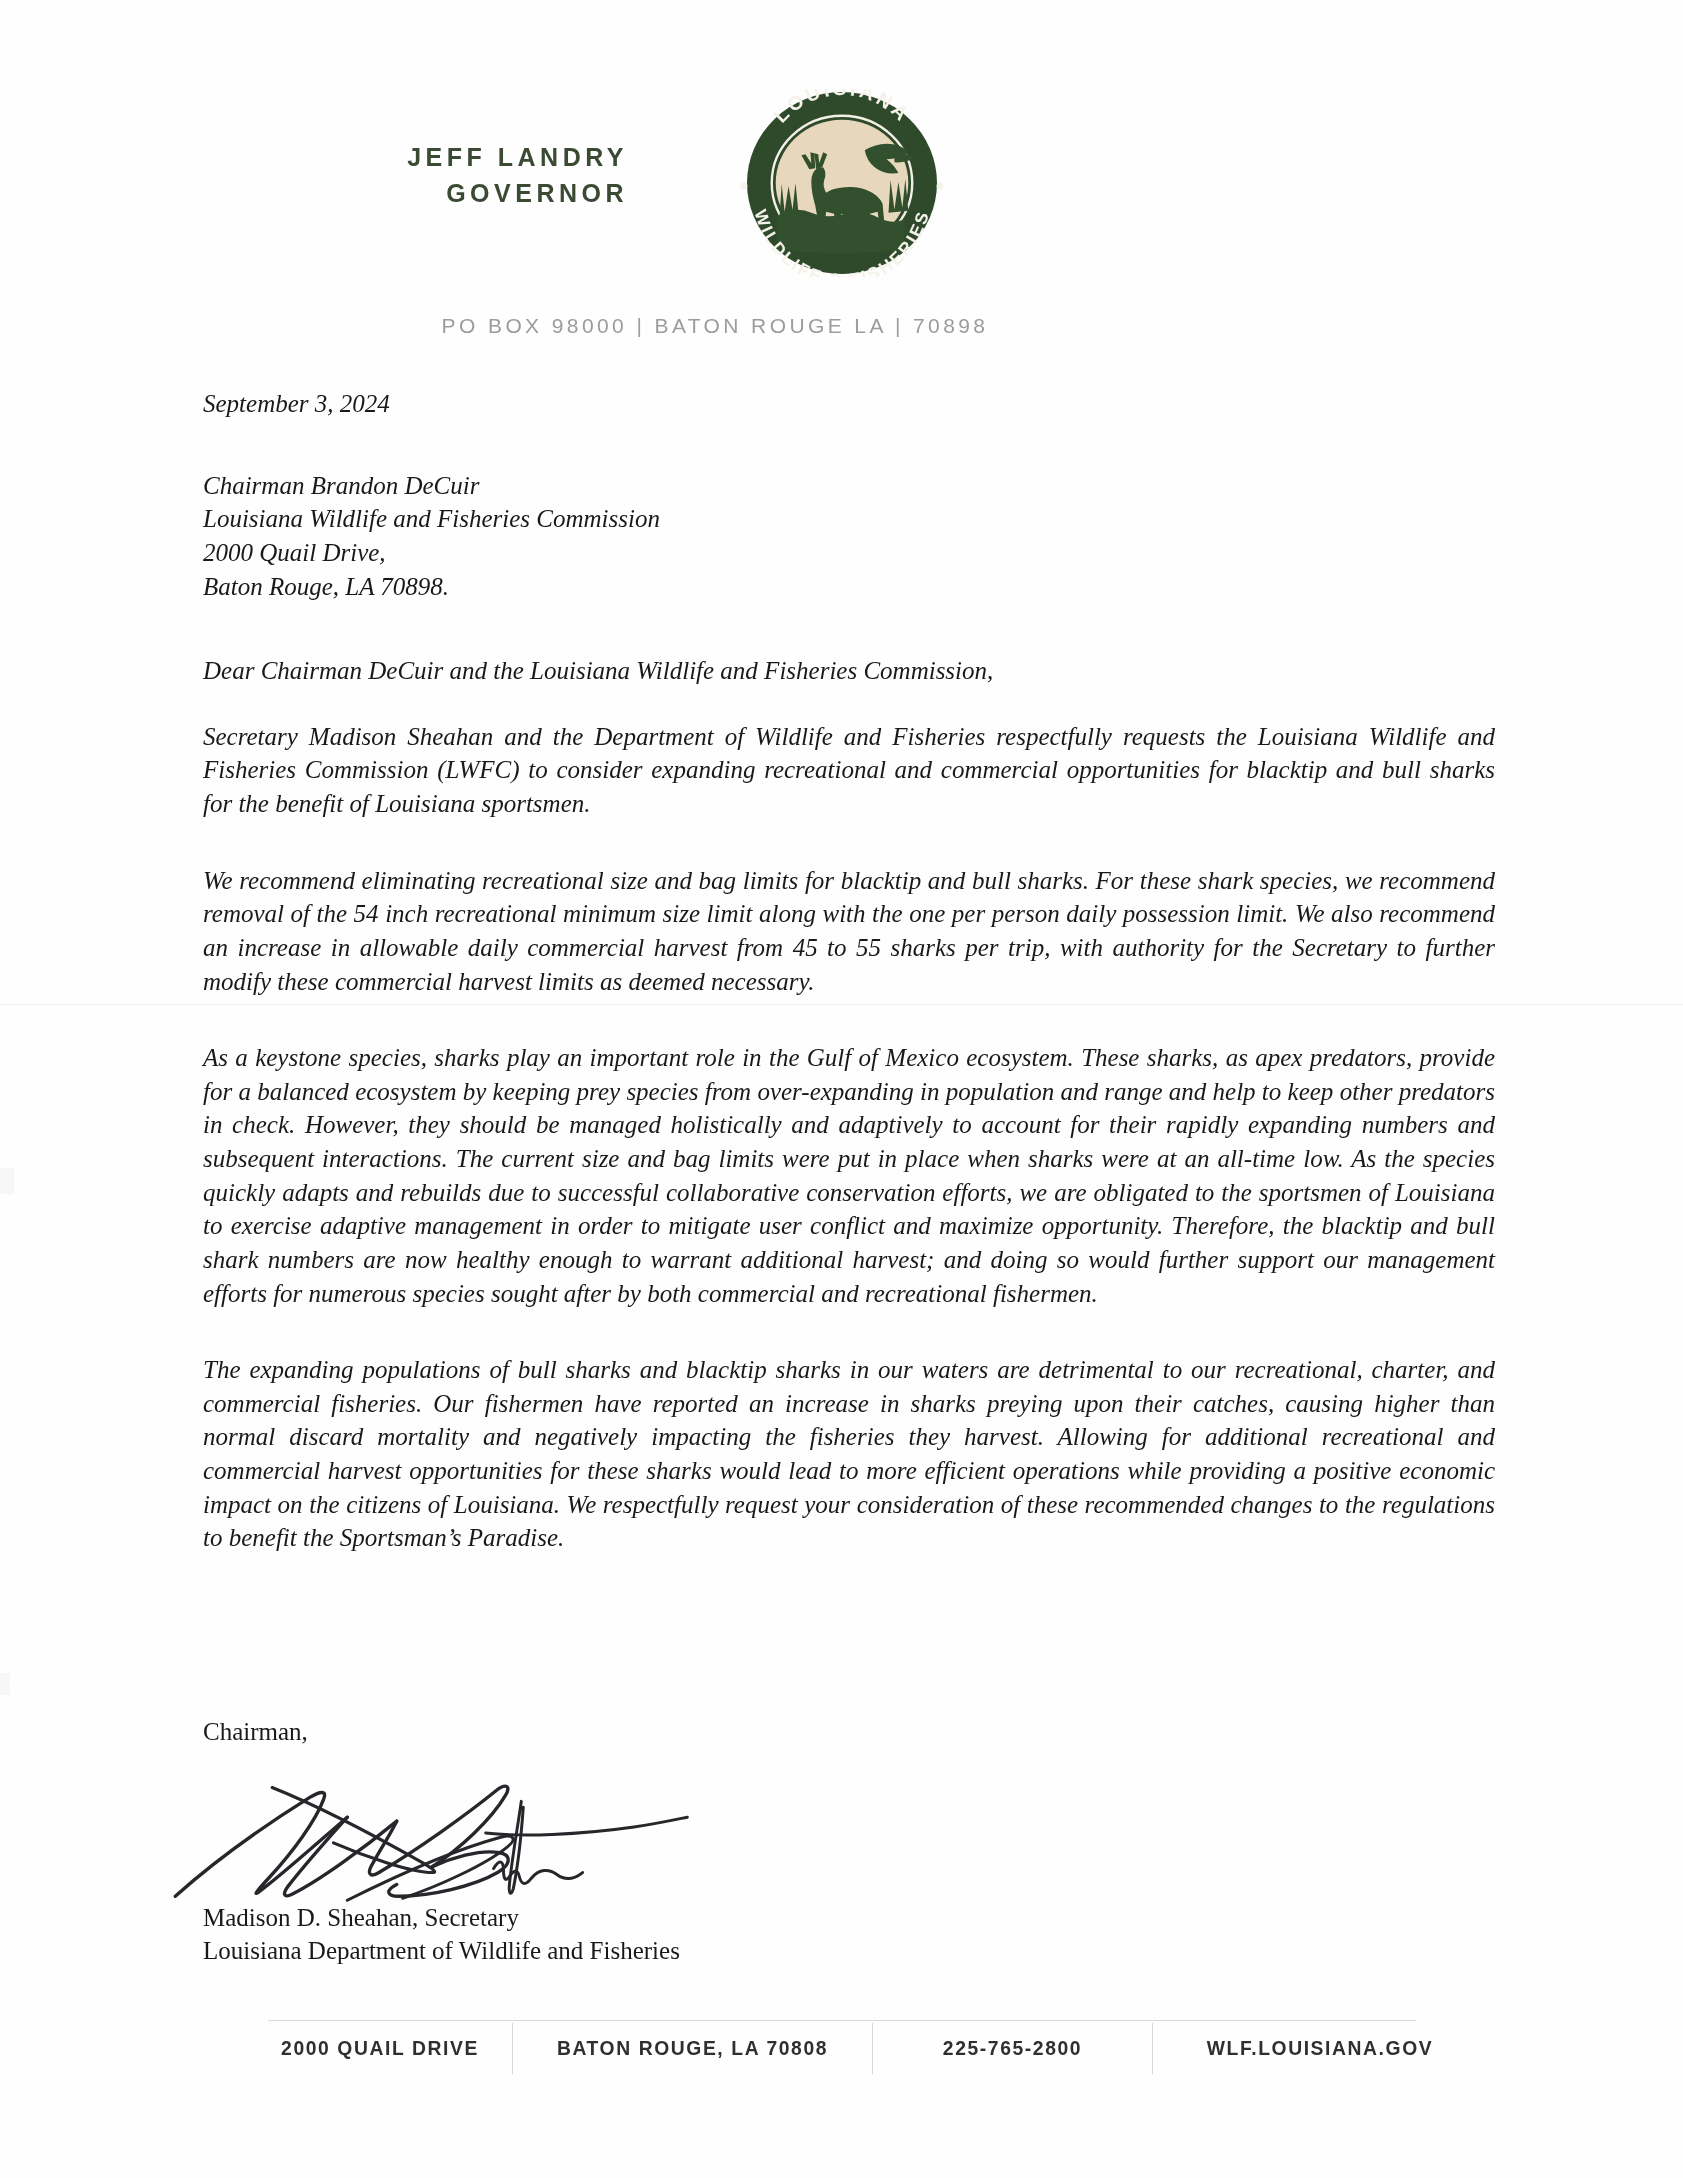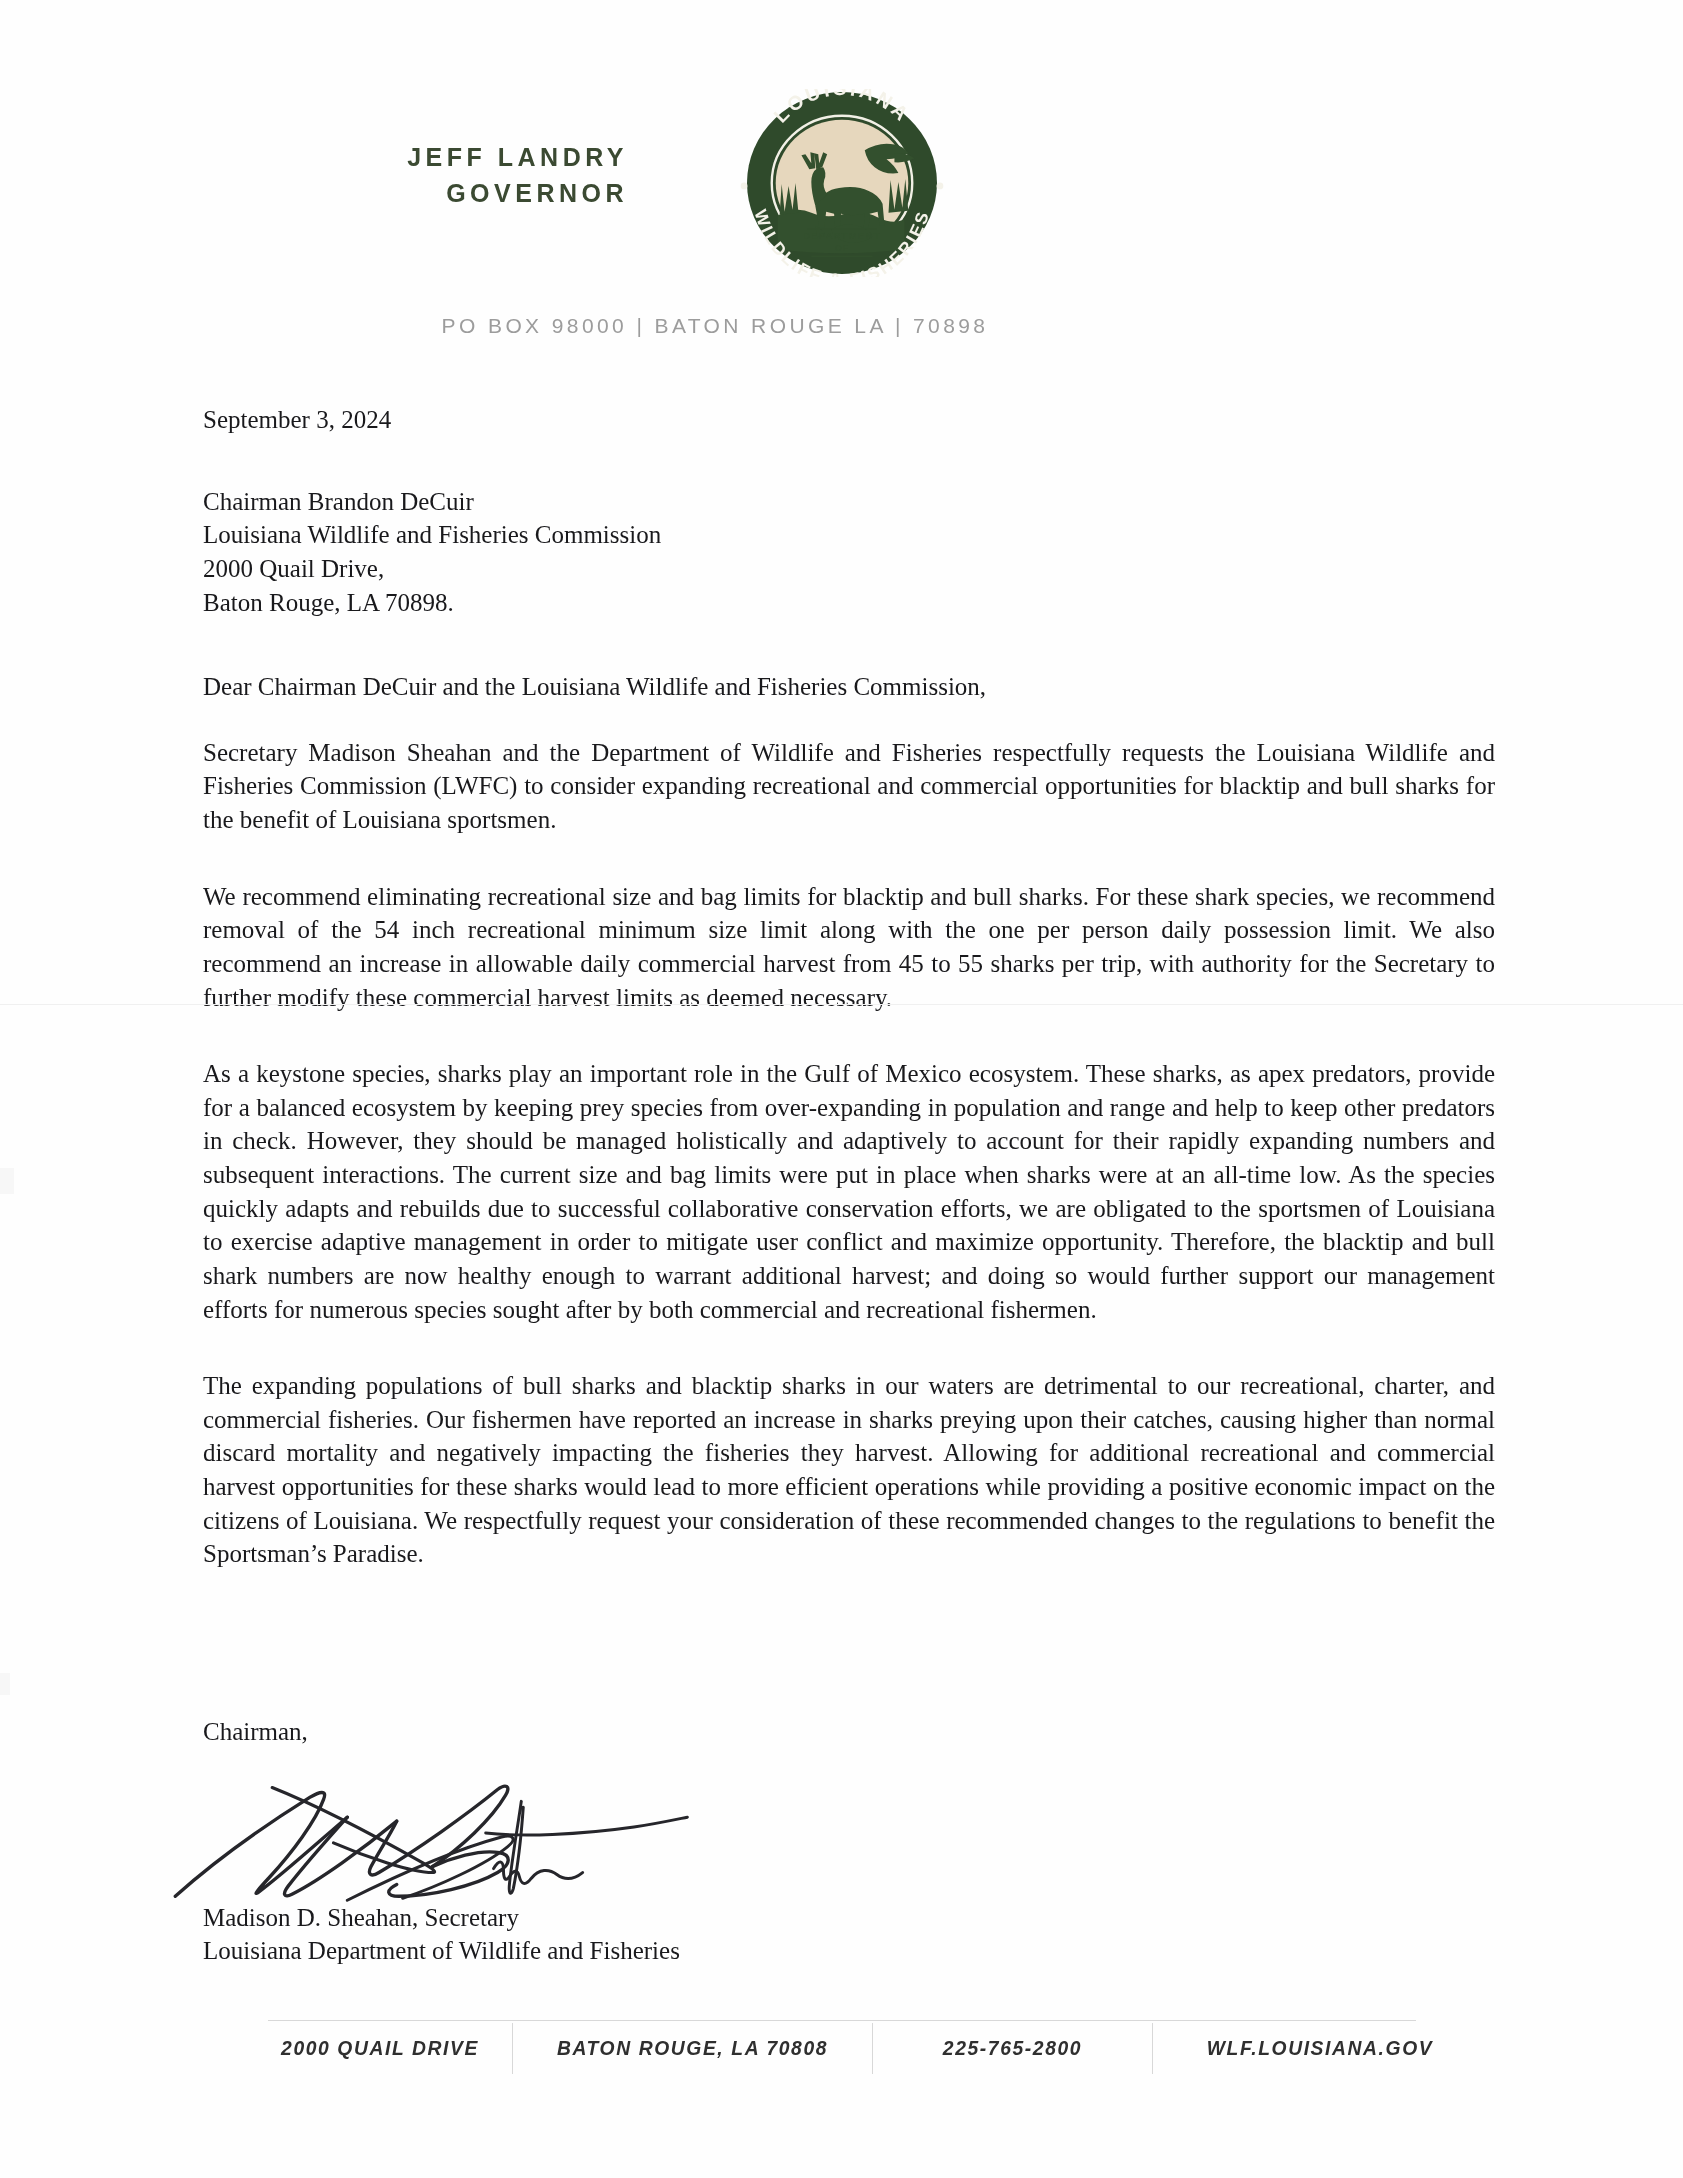--- a/index.html
+++ b/index.html
@@ -62,25 +62,26 @@
     font-size: 21px;
     letter-spacing: 3.4px;
     color: #9c9c9c;
     font-weight: 400;
   }
 
   
   .letter-body {
     position: absolute;
     left: 203px;
-    top: 403px;
+    top: 387px;
     width: 1292px;
     font-size: 25px;
     line-height: 1.345;
     color: #19191c;
+    font-style: italic;
   }
   .letter-body .date { margin: 0 0 48px 0; }
   .letter-body .addr-block { margin: 0 0 51px 0; }
   .letter-body .addr-block div { white-space: nowrap; }
   .letter-body .salutation { margin: 0 0 32px 0; }
   .letter-body p.para {
     margin: 0 0 43px 0;
     text-align: justify;
     text-justify: inter-word;
   }
@@ -110,21 +111,20 @@
   }
   .sig-names div { white-space: nowrap; }
 
   
   .footer {
     position: absolute;
     left: 248px;
     top: 2020px;
     width: 1188px;
     height: 59px;
-    font-style: italic;
   }
   .footer-rule {
     position: absolute;
     left: 20px;
     top: 0;
     width: 1148px;
     height: 1px;
     background: #d8d8d8;
   }
   .footer-items {

